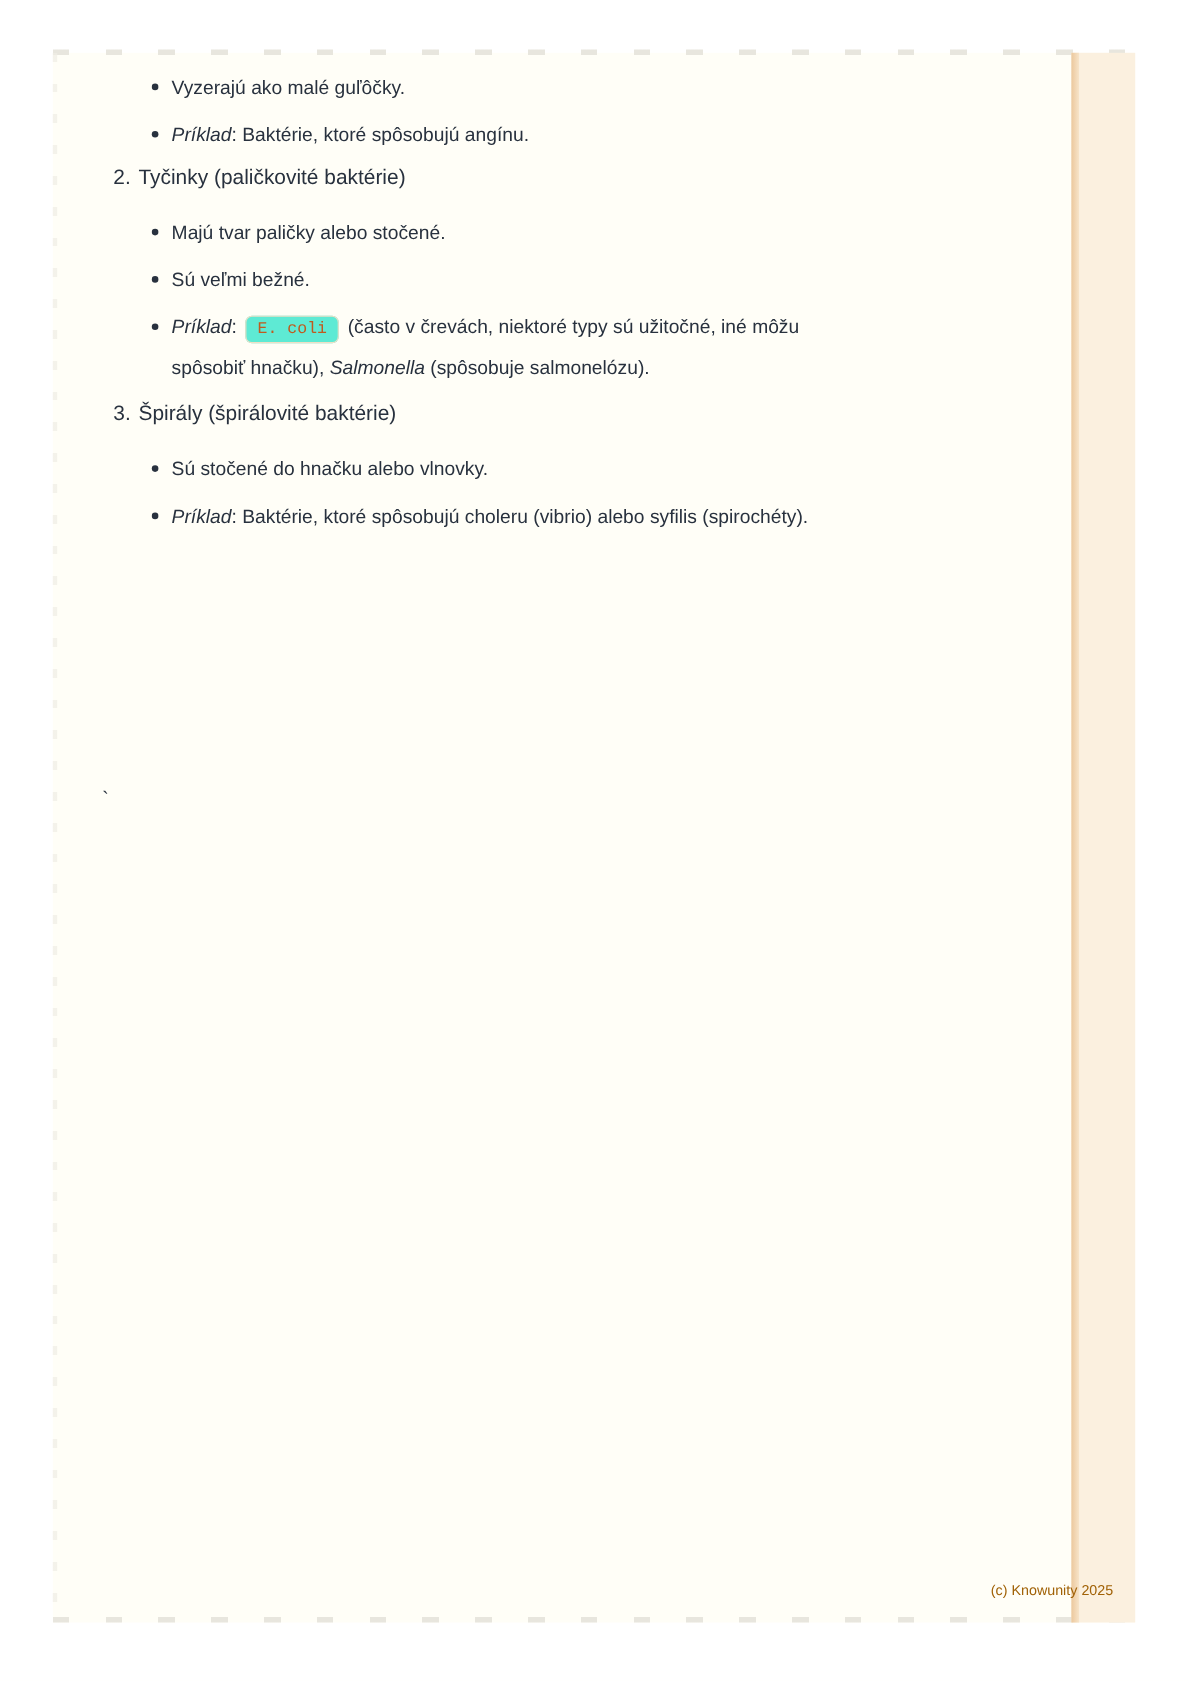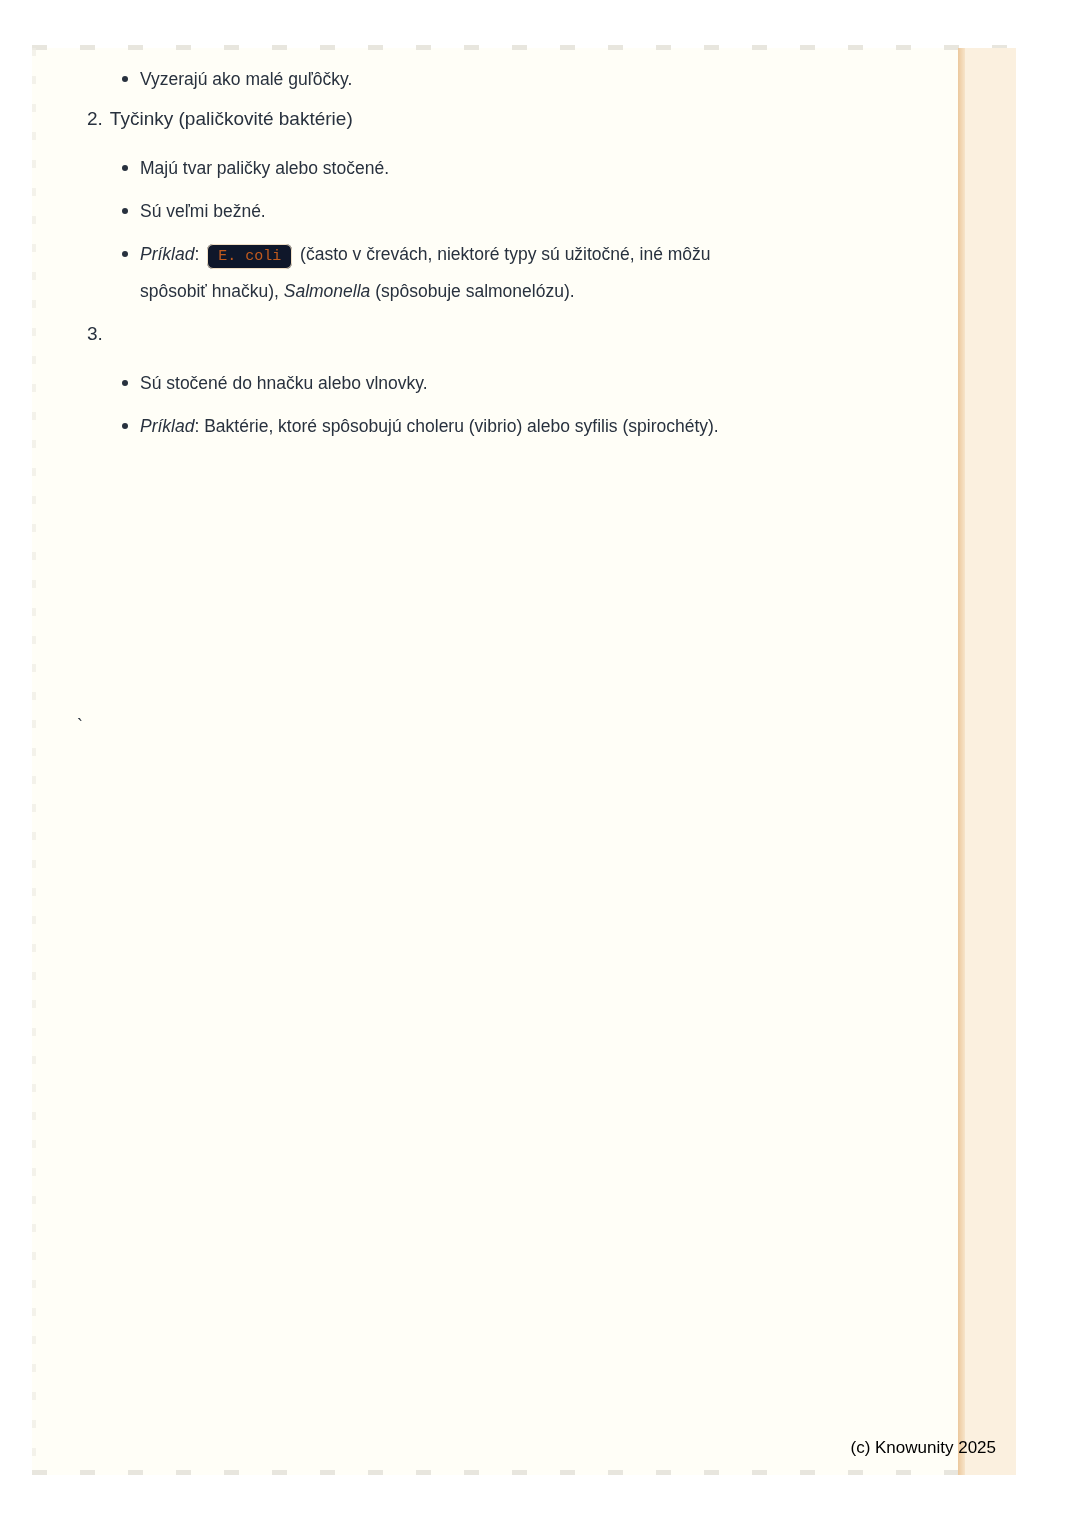--- a/index.html
+++ b/index.html
@@ -11,21 +11,21 @@
     height: 1528px;
     background: #FFFFFF;
     font-family: "Liberation Sans", "DejaVu Sans", sans-serif;
     color: #28313E;
     position: relative;
     overflow: hidden;
   }
 
   .page {
     position: absolute;
-    left: 32px;
+    left: 48px;
     top: 48px;
     width: 984px;
     height: 1427px;
     background: #FFFEF7;
   }
 
   
   .edge-dashes {
     position: absolute;
     left: 0;
@@ -104,72 +104,74 @@
   }
   .heading .num { font-weight: 400; margin-right: 7px; }
   .heading .htitle { font-weight: 400; }
 
   .em { font-style: italic; }
 
   .code {
     font-family: "Liberation Mono", "DejaVu Sans Mono", monospace;
     font-size: 15px;
     color: #C05A1E;
-    background: #0f172a;
+    background: #5eead4;
     border: 1px solid #F0DFC5;
     border-radius: 6px;
     padding: 3px 10px;
     margin: 0 3px;
     white-space: nowrap;
   }
 
   .stray {
     position: absolute;
     left: 45px;
     top: 668px;
     font-size: 17.5px;
     color: #28313E;
   }
 
   .footer {
     position: absolute;
     right: 20px;
     top: 1390px;
-    font-size: 17px;
-    color: #000000;
+    font-size: 13px;
+    color: #a16207;
   }
 </style>
 </head>
 <body>
 
 <div class="page">
   <div class="edge-dashes top"></div>
   <div class="edge-dashes bottom"></div>
   <div class="edge-dashes-left"></div>
   <div class="stripe"></div>
 
   <div class="content">
 
     <ul class="blist">
       <li><span class="dot"></span><span>Vyzerajú ako malé guľôčky.</span></li>
+      <li><span class="dot"></span><span class="em">Príklad</span><span>: Baktérie, ktoré spôsobujú angínu.</span></li>
     </ul>
 
     <div class="heading">
       <span class="num">2.</span>
       <span class="htitle">Tyčinky (paličkovité baktérie)</span>
     </div>
 
     <ul class="blist">
       <li><span class="dot"></span><span>Majú tvar paličky alebo stočené.</span></li>
       <li><span class="dot"></span><span>Sú veľmi bežné.</span></li>
       <li class="has-code"><span class="dot"></span><span class="em">Príklad</span><span>: </span><span class="code">E. coli</span><span> (často v črevách, niektoré typy sú užitočné, iné môžu spôsobiť hnačku), </span><span class="em">Salmonella</span><span> (spôsobuje salmonelózu).</span></li>
     </ul>
 
     <div class="heading">
       <span class="num">3.</span>
+      <span class="htitle">Špirály (špirálovité baktérie)</span>
     </div>
 
     <ul class="blist">
       <li><span class="dot"></span><span>Sú stočené do hnačku alebo vlnovky.</span></li>
       <li><span class="dot"></span><span class="em">Príklad</span><span>: Baktérie, ktoré spôsobujú choleru (vibrio) alebo syfilis (spirochéty).</span></li>
     </ul>
 
   </div>
 
   <span class="stray">`</span>

